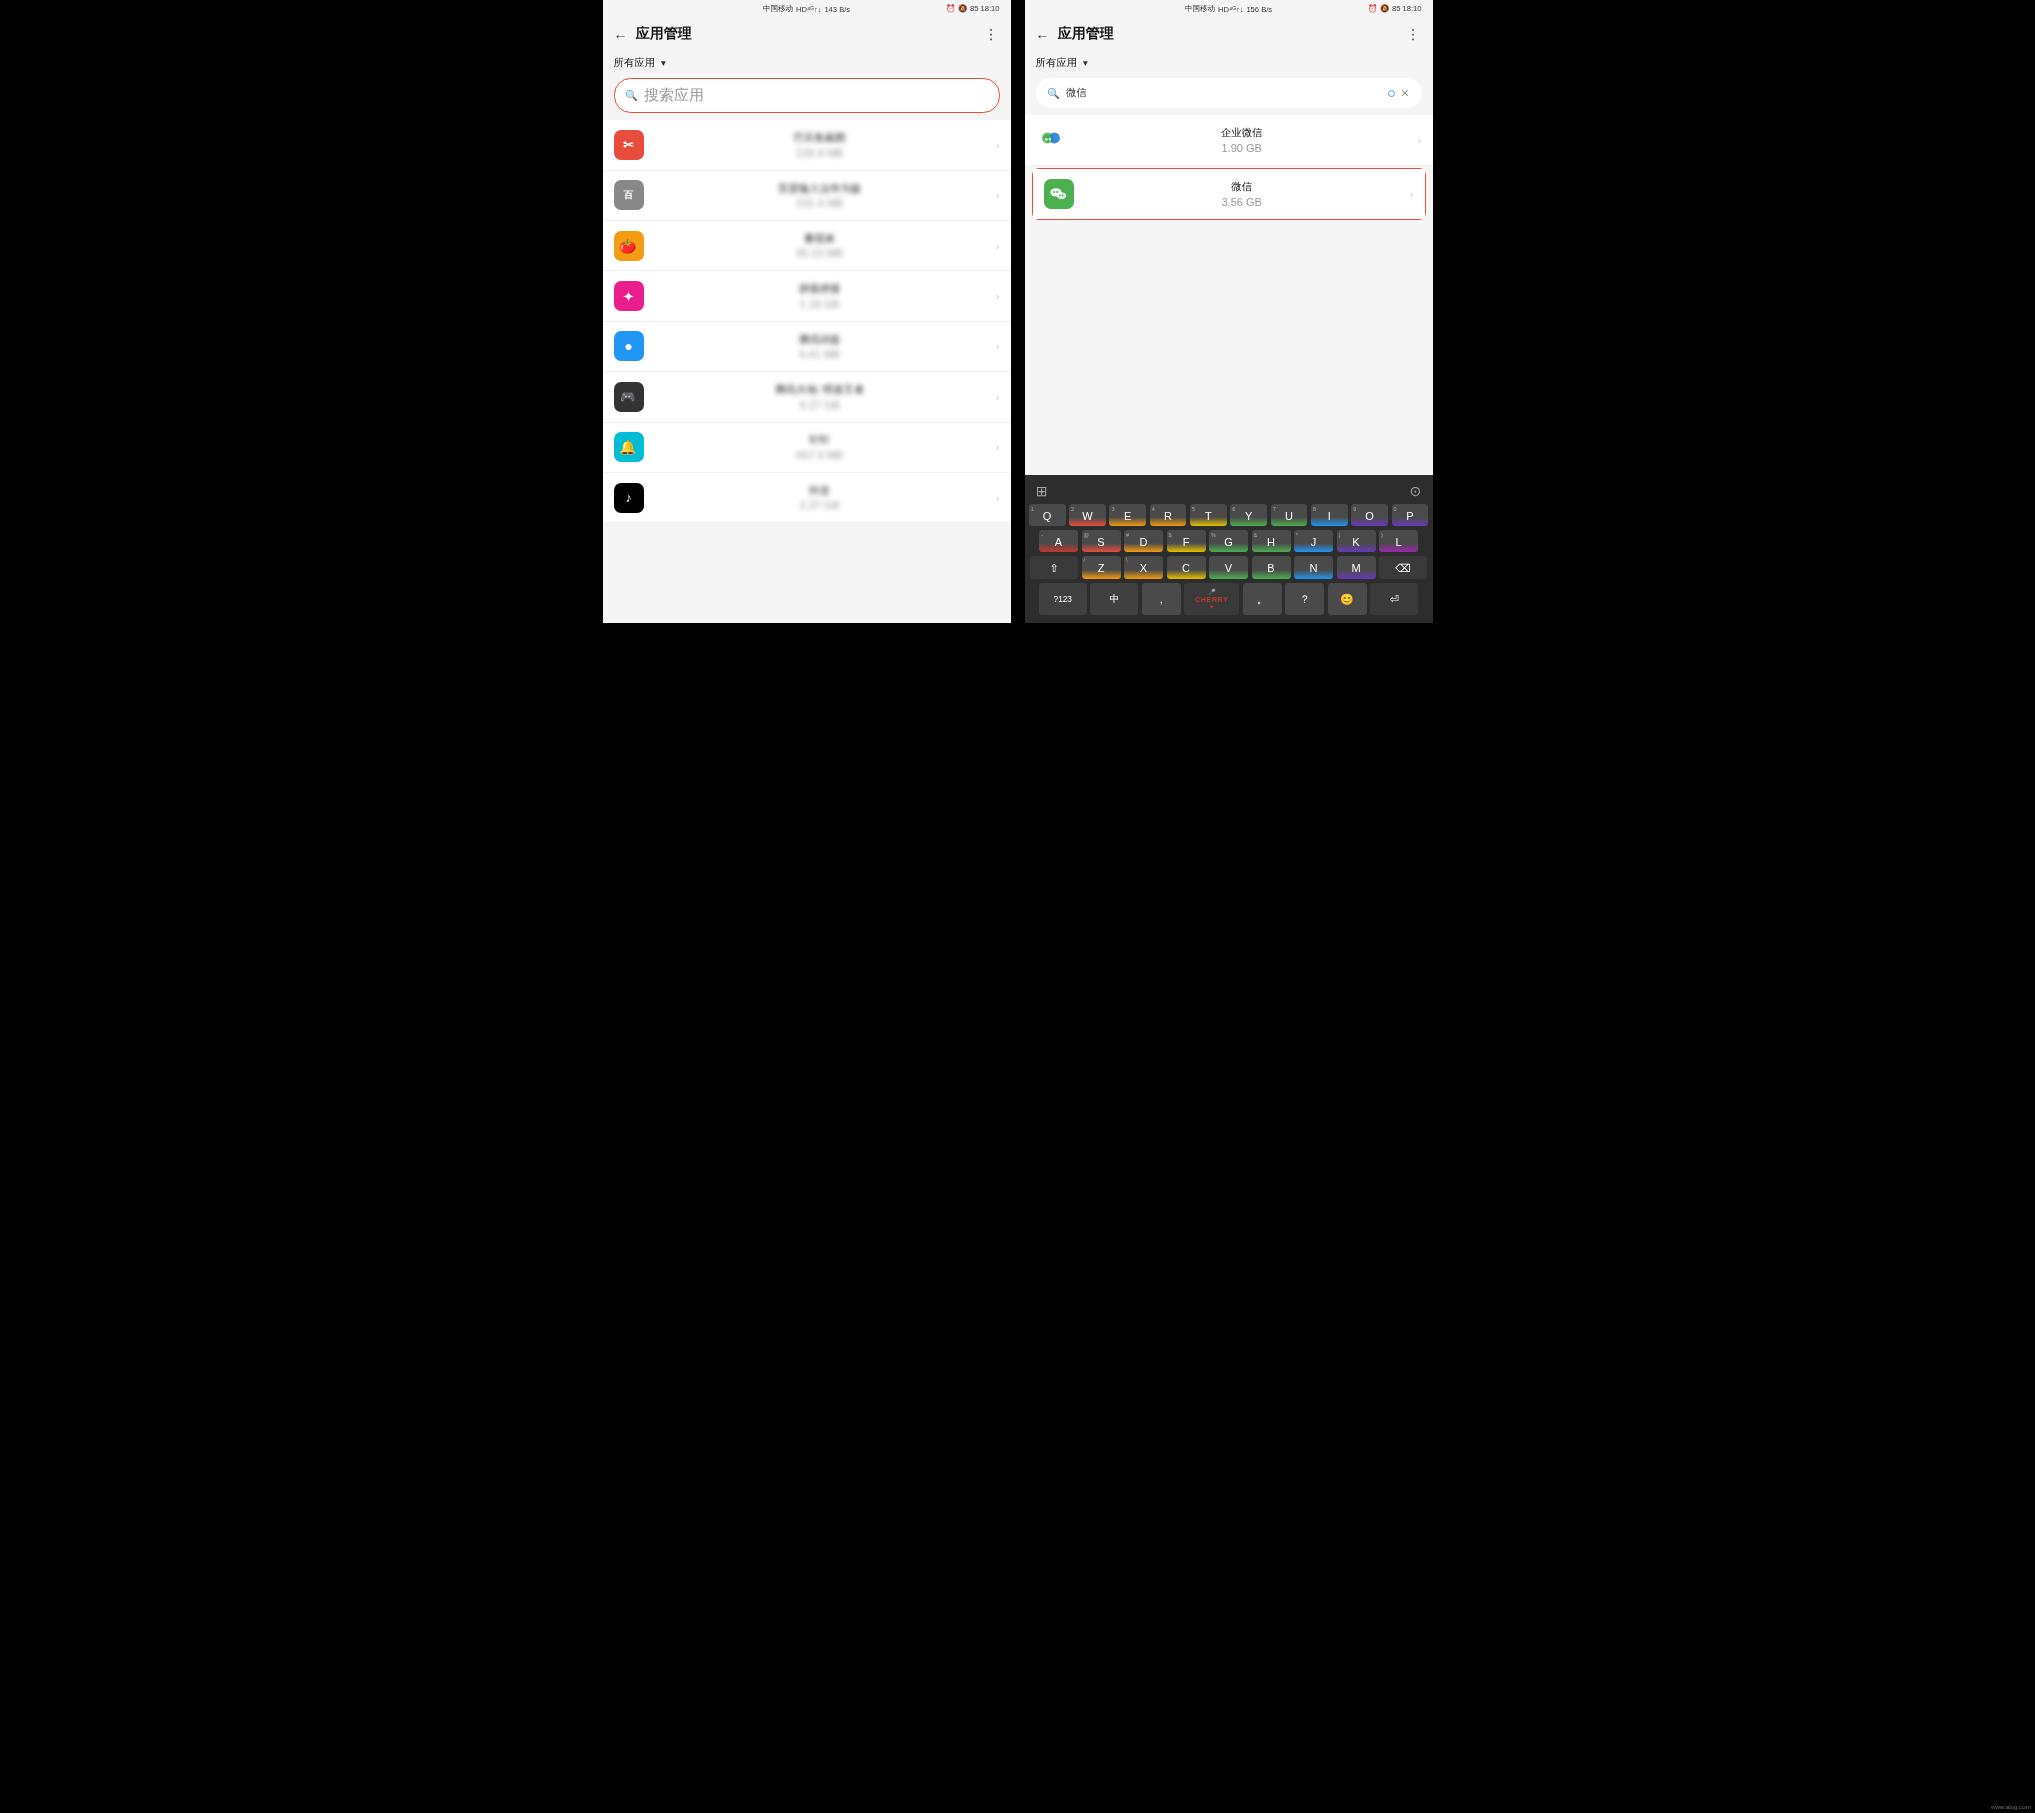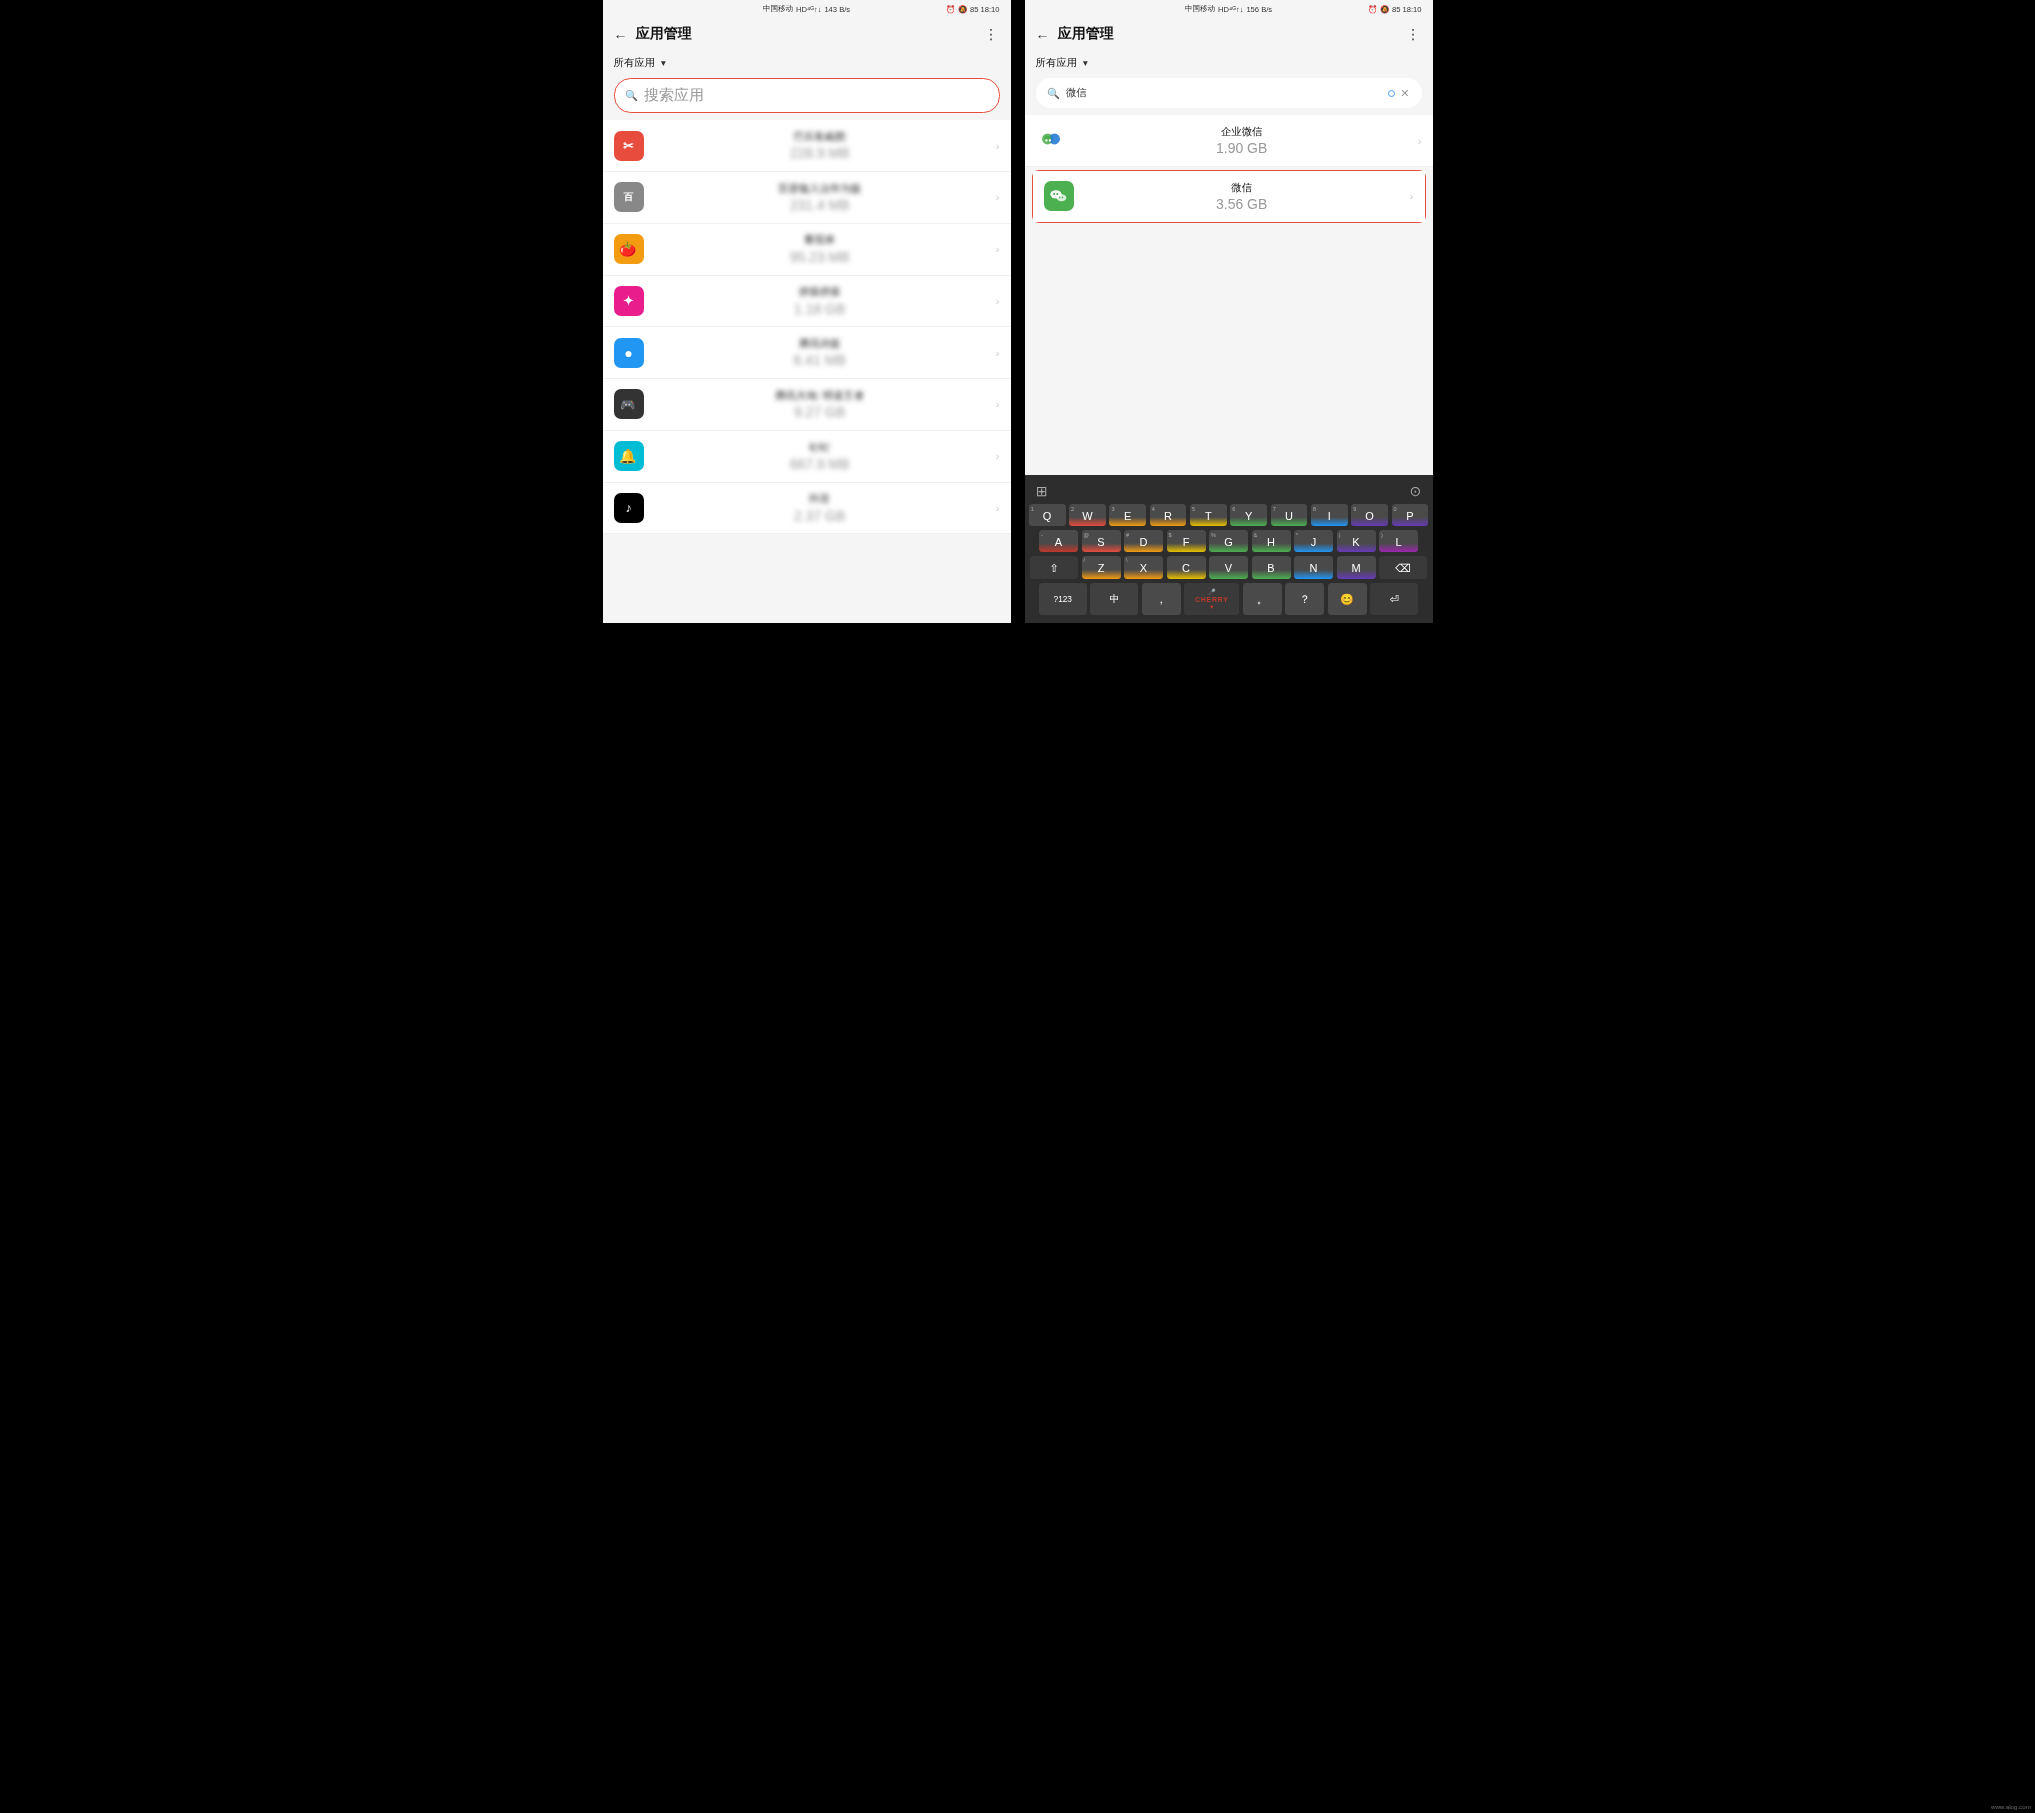--- a/index.html
+++ b/index.html
@@ -21,21 +21,21 @@
       flex: 1;
       background: #f5f5f5;
       min-height: 623px;
       display: flex;
       flex-direction: column;
     }
     .status-bar {
       background: #f5f5f5;
       display: flex;
       justify-content: center;
-      align-items: center;
+      align-items: flex-start;
       padding: 4.2px 11px;
       font-size: 7.6px;
       color: #333;
       gap: 2.8px;
       position: relative;
     }
     .status-bar-center {
       display: flex;
       align-items: center;
       gap: 2.8px;
@@ -135,21 +135,21 @@
       flex: 1;
       text-align: center;
     }
     .app-name {
       font-size: 10.4px;
       color: #111;
       font-weight: 500;
       margin-bottom: 1.4px;
     }
     .app-size {
-      font-size: 14px;
+      font-size: 11px;
       color: #999;
     }
     .chevron {
       color: #ccc;
       font-size: 11px;
     }
     
     .icon-red { background: #e74c3c; }
     .icon-gray { background: #888; }
     .icon-orange { background: #f39c12; }

